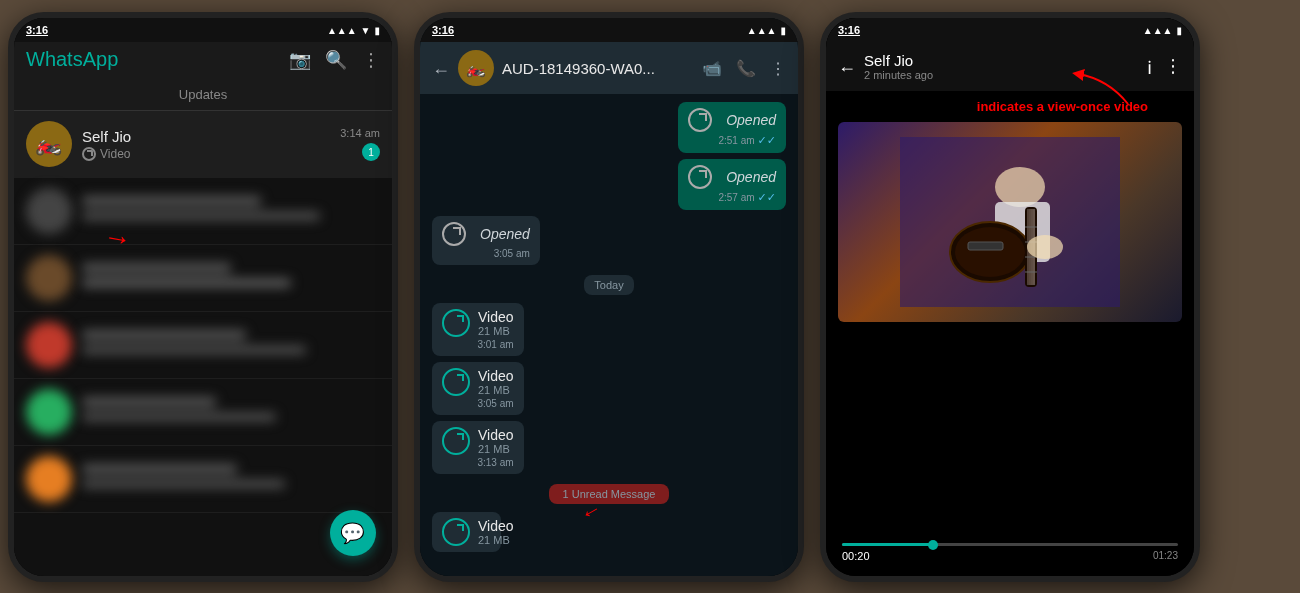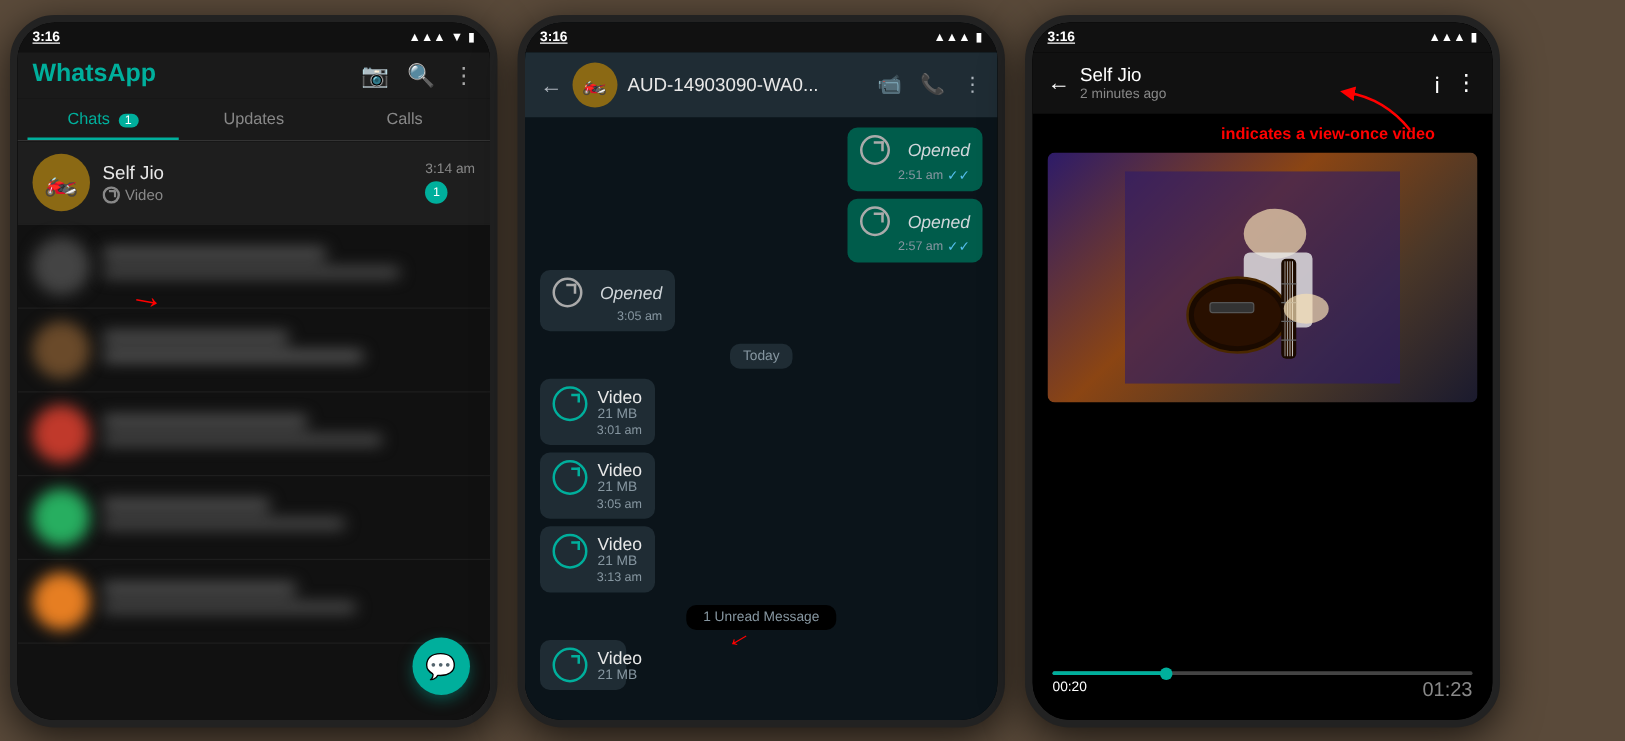--- a/index.html
+++ b/index.html
@@ -65,21 +65,21 @@
     .wa-header {
       background: #1a1a1a;
       padding: 6px 12px 8px;
       display: flex;
       align-items: center;
       justify-content: space-between;
     }
     .wa-title {
       font-size: 20px;
       color: #00af9c;
-      font-weight: bold;
+      font-weight: normal;
     }
     .wa-header-icons {
       display: flex;
       gap: 14px;
       align-items: center;
     }
     .wa-header-icons span {
       font-size: 18px;
       color: #aaa;
     }
@@ -187,21 +187,21 @@
       border-right: 2px solid #888;
       border-radius: 0 2px 0 0;
     }
 
     .chat-time {
       font-size: 11px;
       color: #888;
       flex-shrink: 0;
       display: flex;
       flex-direction: column;
-      align-items: flex-start;
+      align-items: flex-end;
       gap: 4px;
     }
     .unread-dot {
       width: 18px;
       height: 18px;
       background: #00af9c;
       border-radius: 50%;
       display: flex;
       align-items: center;
       justify-content: center;
@@ -325,21 +325,21 @@
       font-size: 11px;
       padding: 4px 10px;
       border-radius: 8px;
     }
 
     .unread-divider {
       text-align: center;
       margin: 4px 0;
     }
     .unread-divider span {
-      background: #000000;
+      background: #7f1d1d;
       color: #8696a0;
       font-size: 11px;
       padding: 4px 14px;
       border-radius: 8px;
     }
 
     .msg-bubble {
       max-width: 75%;
       border-radius: 8px;
       padding: 6px 10px;
@@ -558,21 +558,21 @@
     }
     .time-row {
       display: flex;
       justify-content: space-between;
     }
     .time-current {
       font-size: 11px;
       color: #fff;
     }
     .time-total {
-      font-size: 16px;
+      font-size: 10px;
       color: #888;
     }
 
     
     .arrow-overlay {
       position: absolute;
       top: 108px;
       left: 90px;
       color: red;
       font-size: 28px;
@@ -598,29 +598,22 @@
     <div class="wa-header">
       <span class="wa-title">WhatsApp</span>
       <div class="wa-header-icons">
         <span>📷</span>
         <span>🔍</span>
         <span>⋮</span>
       </div>
     </div>
 
     <div class="wa-tabs">
-      <div class="wa-tab active">
-        <span>Chats</span>
-        <span class="badge">1</span>
-      </div>
       <div class="wa-tab">
         <span>Updates</span>
-      </div>
-      <div class="wa-tab">
-        <span>Calls</span>
       </div>
     </div>
 
     <div class="chat-list">
 
       <div class="chat-item active-chat" style="position:relative;">
         <div class="avatar avatar-motorcycle">🏍️</div>
         <div class="chat-info">
           <div class="chat-name">Self Jio</div>
           <div class="chat-preview">
@@ -685,21 +678,21 @@
       <div class="status-bar-icons">
         <span>▲▲▲</span>
         <span>▮</span>
       </div>
     </div>
 
     <div class="chat-header">
       <span style="color:#adb5bd; font-size:18px;">←</span>
       <div class="chat-header-avatar">🏍️</div>
       <div class="chat-header-info">
-        <div class="chat-header-name">AUD-14903090-WA0...</div>
+        <div class="chat-header-name">AUD-18149360-WA0...</div>
       </div>
       <div class="chat-header-icons">
         <span>📹</span>
         <span>📞</span>
         <span>⋮</span>
       </div>
     </div>
 
     <div class="messages-area">
 

